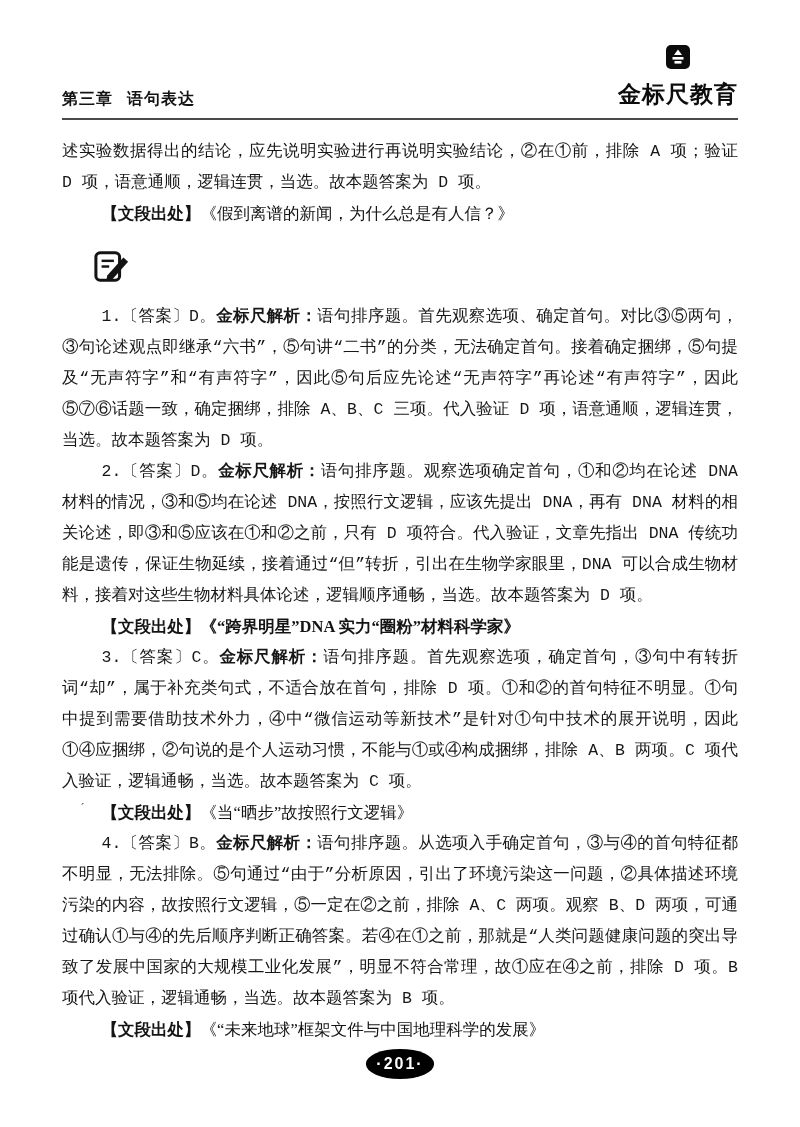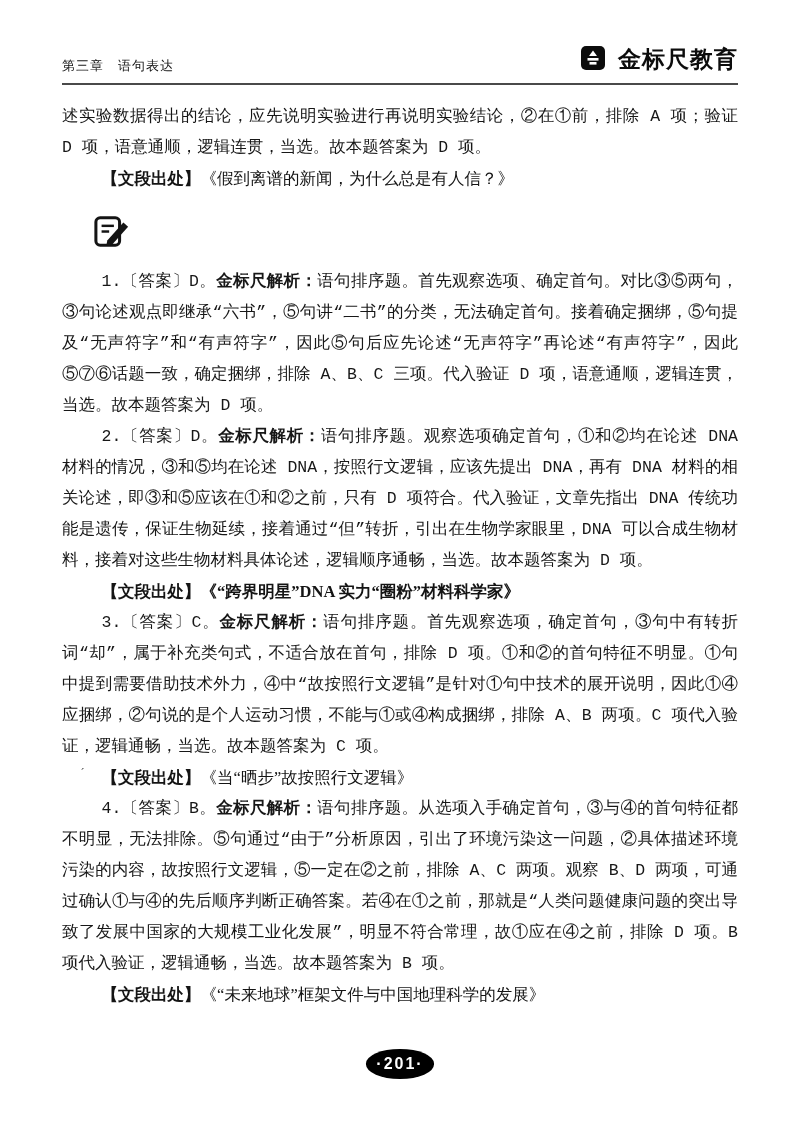--- a/index.html
+++ b/index.html
@@ -15,23 +15,23 @@
     width: 800px; height: 1127px;
     padding: 44px 62px 0 62px;
     position: relative;
   }
   
   .header {
     display: flex; justify-content: space-between; align-items: flex-end;
     padding-bottom: 8px;
     border-bottom: 2px solid #4a4a4a;
   }
-  .chapter-line { font-size: 13px; font-weight: normal; letter-spacing: 1px; }
+  .chapter-line { font-size: 16px; font-weight: bold; letter-spacing: 1px; }
   .chapter-line .chap-num { margin-right: 14px; }
-  .brand { display: flex; align-items: center; gap: 12px; }
+  .brand { display: flex; align-items: center; gap: 5px; flex-direction: column; }
   .brand-text {
     font-family: "Liberation Sans", "DejaVu Sans", sans-serif;
     font-size: 23px; font-weight: 800; letter-spacing: 1px; color: #0c0c0c;
   }
   
   .main { margin-top: 16px; }
   p.body-para {
     font-size: 16.5px;
     line-height: 31px;
     text-align: justify;
@@ -110,21 +110,21 @@
           <path d="M14 26 L31 7 L36 11.5 L19 30.5 L13 31.5 Z" fill="#141414"></path>
         </svg>
       </span>
     </div>
 
     <p class="body-para indent"><span>1.〔答案〕D。</span><span class="bold-label">金标尺解析：</span><span>语句排序题。首先观察选项、确定首句。对比③⑤两句，③句论述观点即继承“六书”，⑤句讲“二书”的分类，无法确定首句。接着确定捆绑，⑤句提及“无声符字”和“有声符字”，因此⑤句后应先论述“无声符字”再论述“有声符字”，因此⑤⑦⑥话题一致，确定捆绑，排除 A、B、C 三项。代入验证 D 项，语意通顺，逻辑连贯，当选。故本题答案为 D 项。</span></p>
 
     <p class="body-para indent"><span>2.〔答案〕D。</span><span class="bold-label">金标尺解析：</span><span>语句排序题。观察选项确定首句，①和②均在论述 DNA 材料的情况，③和⑤均在论述 DNA，按照行文逻辑，应该先提出 DNA，再有 DNA 材料的相关论述，即③和⑤应该在①和②之前，只有 D 项符合。代入验证，文章先指出 DNA 传统功能是遗传，保证生物延续，接着通过“但”转折，引出在生物学家眼里，DNA 可以合成生物材料，接着对这些生物材料具体论述，逻辑顺序通畅，当选。故本题答案为 D 项。</span></p>
     <p class="citation"><span>【文段出处】</span><span style="font-weight:bold">《“跨界明星”DNA 实力“圈粉”材料科学家》</span></p>
 
-    <p class="body-para indent"><span>3.〔答案〕C。</span><span class="bold-label">金标尺解析：</span><span>语句排序题。首先观察选项，确定首句，③句中有转折词“却”，属于补充类句式，不适合放在首句，排除 D 项。①和②的首句特征不明显。①句中提到需要借助技术外力，④中“故按照行文逻辑”是针对①句中技术的展开说明，因此①④应捆绑，②句说的是个人运动习惯，不能与①或④构成捆绑，排除 A、B 两项。C 项代入验证，逻辑通畅，当选。故本题答案为 C 项。</span></p>
+    <p class="body-para indent"><span>3.〔答案〕C。</span><span class="bold-label">金标尺解析：</span><span>语句排序题。首先观察选项，确定首句，③句中有转折词“却”，属于补充类句式，不适合放在首句，排除 D 项。①和②的首句特征不明显。①句中提到需要借助技术外力，④中“微信运动等新技术”是针对①句中技术的展开说明，因此①④应捆绑，②句说的是个人运动习惯，不能与①或④构成捆绑，排除 A、B 两项。C 项代入验证，逻辑通畅，当选。故本题答案为 C 项。</span></p>
     <p class="citation"><span class="stray-mark">ˊ</span><span>【文段出处】</span><span style="font-weight:normal">《当“晒步”故按照行文逻辑》</span></p>
 
     <p class="body-para indent"><span>4.〔答案〕B。</span><span class="bold-label">金标尺解析：</span><span>语句排序题。从选项入手确定首句，③与④的首句特征都不明显，无法排除。⑤句通过“由于”分析原因，引出了环境污染这一问题，②具体描述环境污染的内容，故按照行文逻辑，⑤一定在②之前，排除 A、C 两项。观察 B、D 两项，可通过确认①与④的先后顺序判断正确答案。若④在①之前，那就是“人类问题健康问题的突出导致了发展中国家的大规模工业化发展”，明显不符合常理，故①应在④之前，排除 D 项。B 项代入验证，逻辑通畅，当选。故本题答案为 B 项。</span></p>
     <p class="citation"><span>【文段出处】</span><span style="font-weight:normal">《“未来地球”框架文件与中国地理科学的发展》</span></p>
 
   </div>
 
   <div class="footer">
     <span class="page-badge">·201·</span>
   </div>

